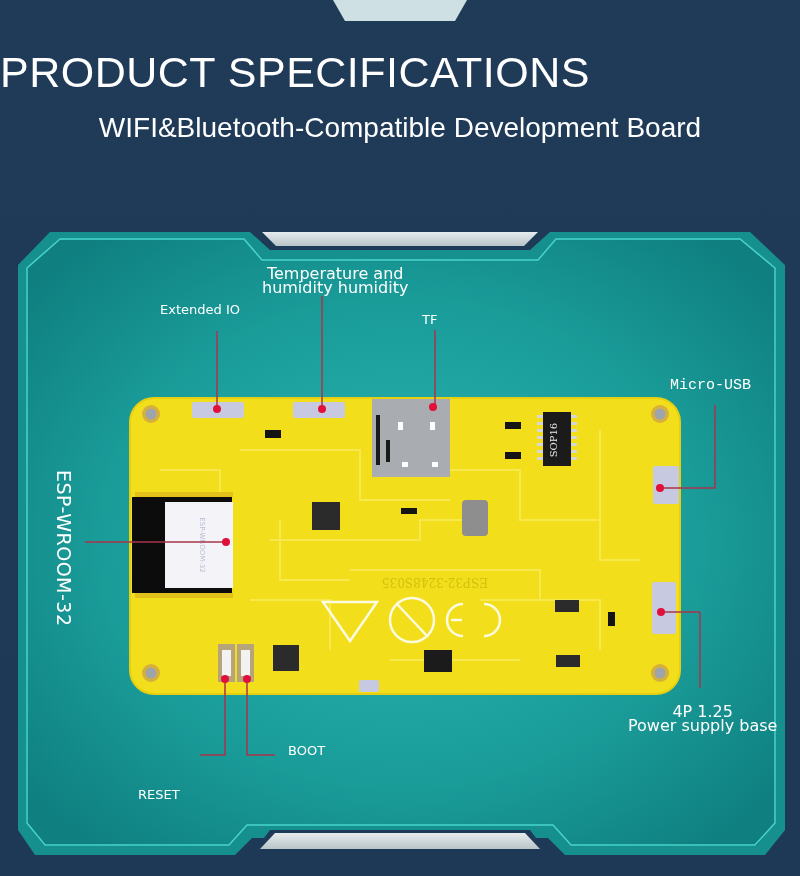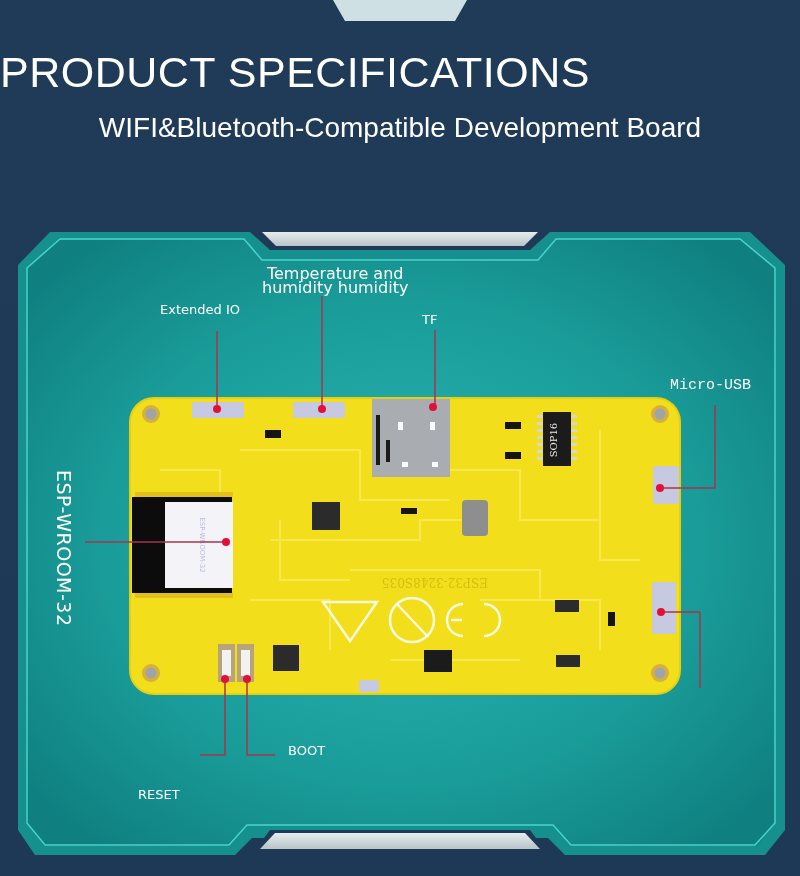--- a/index.html
+++ b/index.html
@@ -202,16 +202,20 @@
   </svg>
 
   <div class="label lbl-small" style="left:262px; top:267px;">
     <div>Temperature and</div>
     <div>humidity humidity</div>
   </div>
   <div class="label lbl-big" style="left:160px; top:302px;">Extended IO</div>
   <div class="label lbl-big" style="left:422px; top:302px;margin-top:10px;">TF</div>
   <div class="label lbl-mid" style="left:670px; top:377px;font-family:Liberation Mono, monospace;">Micro-USB</div>
   <div class="vert">ESP-WROOM-32</div>
+  <div class="label lbl-small" style="left:628px; top:705px;">
+    <div>4P 1.25</div>
+    <div>Power supply base</div>
+  </div>
   <div class="label lbl-big" style="left:138px; top:743px;margin-top:44px;">RESET</div>
   <div class="label lbl-big" style="left:288px; top:743px;">BOOT</div>
 
 </div>
 
 </body></html>

